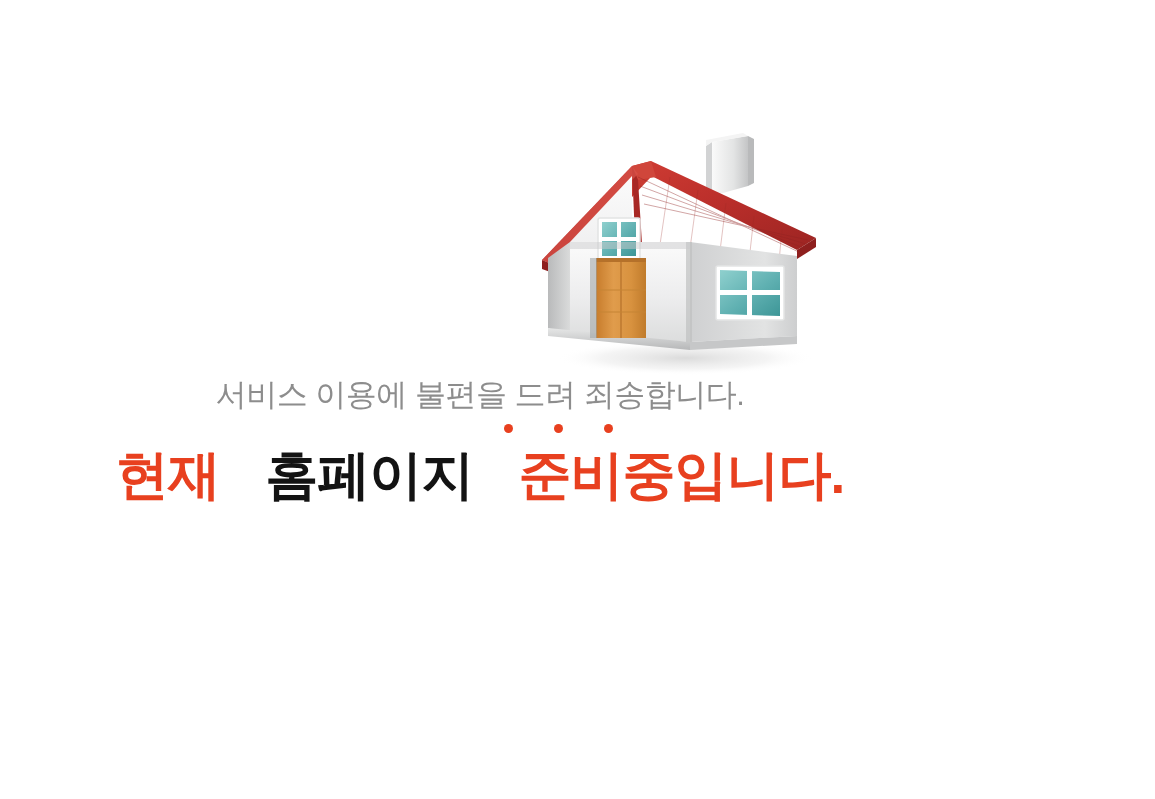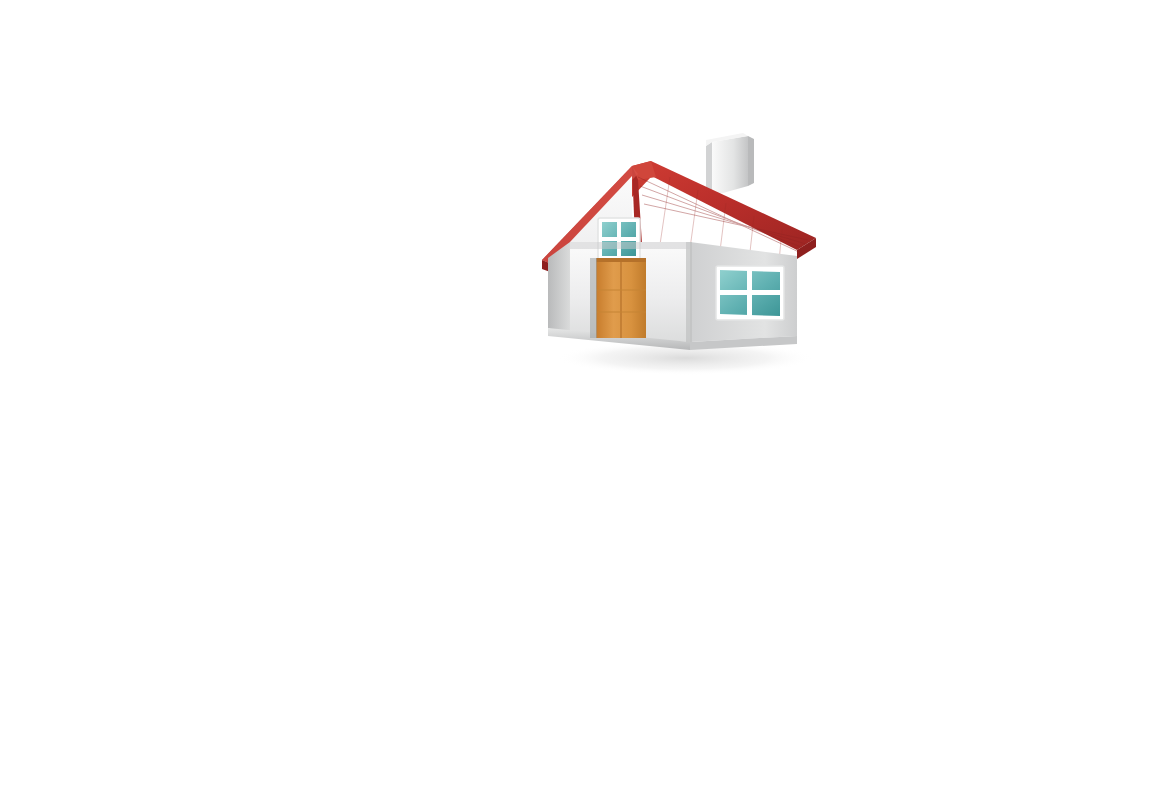--- a/index.html
+++ b/index.html
@@ -222,16 +222,34 @@
         <rect x="200" y="160" width="60" height="5" fill="#ffffff"></rect>
         <rect x="196" y="136" width="68" height="54" rx="2" fill="none" stroke="#e4e5e5" stroke-width="1.5"></rect>
       </g>
 
       <polygon points="50,112 170,112 170,119 50,119" fill="#c9cacb" opacity="0.5"></polygon>
     </svg>
   </div>
 
   <div class="message-block">
 
-
+    <div class="apology-line">서비스 이용에 불편을 드려 죄송합니다.</div>
+
+    <div class="headline-wrap">
+
+      <div class="emphasis-dots">
+        <span class="dot dot-1"></span>
+        <span class="dot dot-2"></span>
+        <span class="dot dot-3"></span>
+      </div>
+
+      <div class="headline">
+        <span class="seg-red">현재</span>
+        <span class="seg-space"></span>
+        <span class="seg-black">홈페이지</span>
+        <span class="seg-space"></span>
+        <span class="seg-red">준비중입니다.</span>
+      </div>
+
+    </div>
   </div>
 
 </div>
 
 </body></html>

